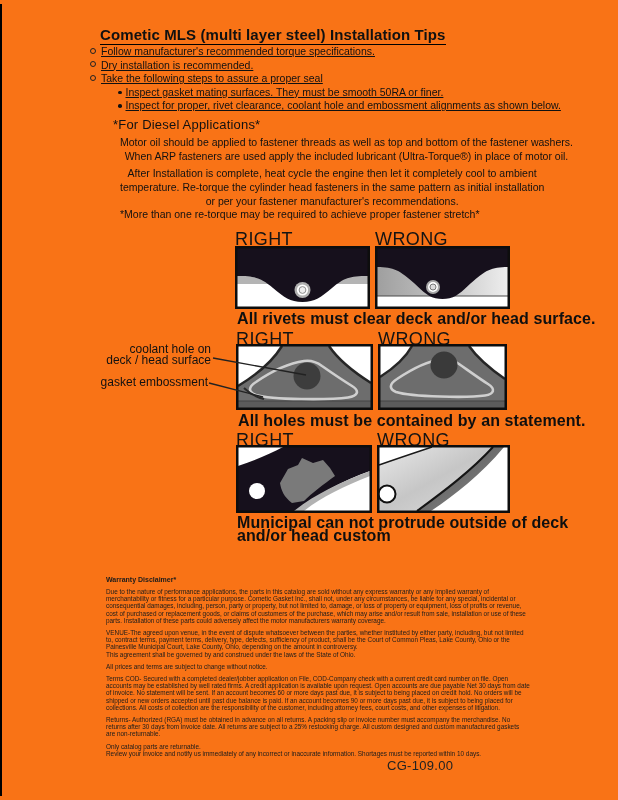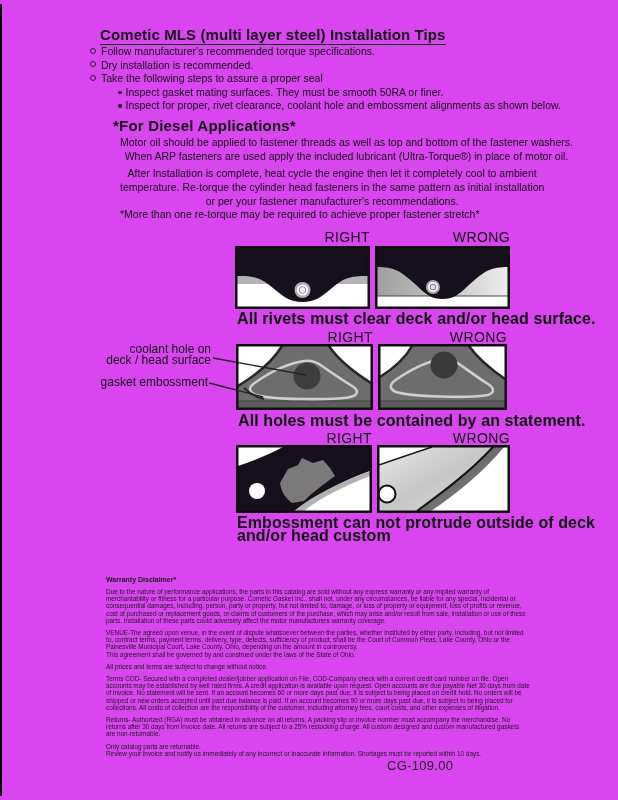--- a/index.html
+++ b/index.html
@@ -1,33 +1,33 @@
 <!DOCTYPE html>
 <html><head>
 <meta charset="utf-8">
 <style>
   html,body{margin:0;padding:0;background:#ffffff;}
   .page{
-    position:relative;width:618px;height:800px;background:#d946ef;overflow:hidden;
+    position:relative;width:618px;height:800px;background:#f97316;overflow:hidden;
     font-family:"Liberation Sans", sans-serif;color:#111;
   }
   .edge-line{position:absolute;left:0;top:4px;width:1.5px;height:792px;background:#000;}
   .title{
     position:absolute;left:100px;top:26px;font-size:15px;font-weight:bold;
     letter-spacing:0.1px;border-bottom:1.8px solid #000;padding-bottom:1px;display:inline-block;
   }
   .tips{position:absolute;left:90px;top:45px;font-size:10.5px;}
-  .tip{line-height:13.6px;white-space:nowrap;}
+  .tip{line-height:13.6px;white-space:nowrap;text-decoration:underline;}
   .tip.sub{padding-left:28px;}
   .ring{display:inline-block;width:4px;height:4px;border:1.1px solid #222;border-radius:50%;margin-right:5px;vertical-align:1.5px;}
   .dot{display:inline-block;width:3.5px;height:3.5px;background:#111;border-radius:50%;margin-right:4px;vertical-align:1.5px;}
-  .diesel-heading{position:absolute;left:113px;top:117px;font-size:15px;font-weight:bold;letter-spacing:0.2px;}
+  .diesel-heading{position:absolute;left:113px;top:117px;font-size:13px;font-weight:normal;letter-spacing:0.2px;}
   .para{position:absolute;left:120px;font-size:10.5px;line-height:14px;text-align:center;}
   .para div{white-space:nowrap;}
-  .dlabel{position:absolute;font-size:14px;letter-spacing:0.4px;text-align:right;color:#141414;}
+  .dlabel{position:absolute;font-size:18px;letter-spacing:0.4px;text-align:left;color:#141414;}
   .caption{position:absolute;font-weight:bold;font-size:16px;letter-spacing:0.1px;color:#0f0f0f;line-height:13px;}
   .diag{position:absolute;}
   .small-label{position:absolute;font-size:12px;line-height:10.5px;text-align:right;color:#111;}
   .warranty{position:absolute;left:106px;top:576px;width:424px;color:#1c1c1c;}
   .w-head{font-size:7px;font-weight:bold;margin:0 0 5px 0;}
   .w-p{font-size:6.4px;line-height:7.2px;margin:0 0 5px 0;}
   .w-p.tight{margin-bottom:0;}
   .page-number{position:absolute;left:387px;top:758px;font-size:13px;letter-spacing:0.3px;color:#222;}
 </style>
 </head>
@@ -166,21 +166,21 @@
     <rect x="0" y="0" width="133" height="68" fill="#ffffff"></rect>
     <path d="M2,20 C22,13 40,7 55,2 L116,2 C94,26 66,47 40,66 L2,66 Z" fill="url(#lb1)"></path>
     <path d="M2,20 C22,13 40,7 55,2" stroke="#1a1a1a" stroke-width="1.5" fill="none"></path>
     <path d="M40,66 C66,47 94,26 116,2 L127,2 C104,30 76,51 54,66 Z" fill="url(#db1)"></path>
     <path d="M40,66 C66,47 94,26 116,2" stroke="#151515" stroke-width="2" fill="none"></path>
     <circle cx="10" cy="49" r="8.5" fill="#ffffff" stroke="#111111" stroke-width="2"></circle>
     <rect x="1.25" y="1.25" width="130.5" height="65.5" fill="none" stroke="#0d0d0d" stroke-width="2.5"></rect>
   </svg>
 
   <div class="caption" style="left:237px;top:516px">
-    <div>Embossment can not protrude outside of deck</div>
+    <div>Municipal can not protrude outside of deck</div>
     <div>and/or head custom</div>
   </div>
 
   <div class="warranty">
     <div class="w-head">Warranty Disclaimer*</div>
     <p class="w-p">Due to the nature of performance applications, the parts in this catalog are sold without any express warranty or any implied warranty of merchantability or fitness for a particular purpose. Cometic Gasket Inc., shall not, under any circumstances, be liable for any special, incidental or consequential damages, including, person, party or property, but not limited to, damage, or loss of property or equipment, loss of profits or revenue, cost of purchased or replacement goods, or claims of customers of the purchase, which may arise and/or result from sale, installation or use of these parts. Installation of these parts could adversely affect the motor manufacturers warranty coverage.</p>
     <p class="w-p tight">VENUE-The agreed upon venue, in the event of dispute whatsoever between the parties, whether instituted by either party, including, but not limited to, contract terms, payment terms, delivery, type, defects, sufficiency of product, shall be the Court of Common Pleas, Lake County, Ohio or the Painesville Municipal Court, Lake County, Ohio, depending on the amount in controversy.</p>
     <p class="w-p">This agreement shall be governed by and construed under the laws of the State of Ohio.</p>
     <p class="w-p">All prices and terms are subject to change without notice.</p>
     <p class="w-p">Terms COD- Secured with a completed dealer/jobber application on File, COD-Company check with a current credit card number on file. Open accounts may be established by well rated firms. A credit application is available upon request. Open accounts are due payable Net 30 days from date of invoice. No statement will be sent. If an account becomes 60 or more days past due, it is subject to being placed on credit hold. No orders will be shipped or new orders accepted until past due balance is paid. If an account becomes 90 or more days past due, it is subject to being placed for collections. All costs of collection are the responsibility of the customer, including attorney fees, court costs, and other expenses of litigation.</p>

